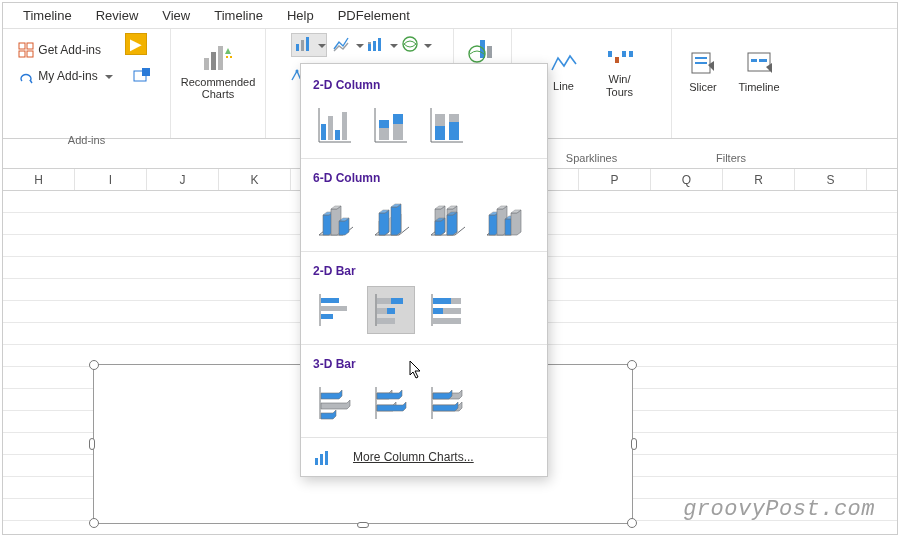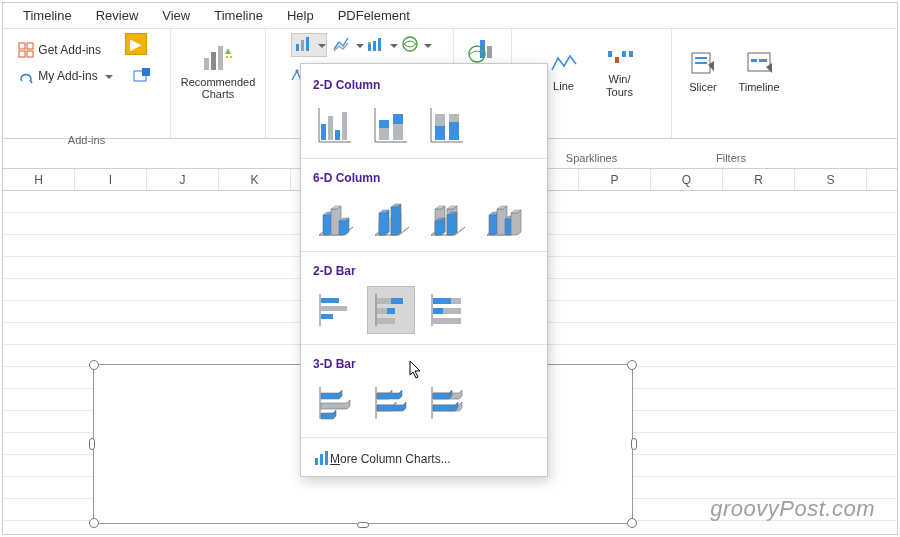--- a/index.html
+++ b/index.html
@@ -45,25 +45,25 @@
   .h-b{left:50%;bottom:-5px;transform:translateX(-50%);width:12px;height:6px;border-radius:3px;}
   .h-l{left:-5px;top:50%;transform:translateY(-50%);width:6px;height:12px;border-radius:3px;}
   .h-r{right:-5px;top:50%;transform:translateY(-50%);width:6px;height:12px;border-radius:3px;}
   
   .gallery{ position:absolute; left:297px; top:60px; width:248px; background:#fff; border:1px solid #c8c8c8; box-shadow:2px 4px 12px rgba(0,0,0,.2); padding:4px 0 0 0; z-index:50;}
   .gal-sec-label{ font-size:12px; font-weight:600; padding:10px 12px 6px 12px; color:#4c1d95;}
   .gal-row{ display:flex; gap:8px; padding:2px 10px 8px 10px;}
   .gal-item{ width:48px; height:48px; display:flex; align-items:center; justify-content:center; border:1px solid transparent;}
   .gal-item.hover{ background:#d6d6d6; border-color:#bcbcbc;}
   .gal-sep{ height:1px; background:#e3e3e3; margin:2px 0;}
-  .gal-foot{ display:flex; align-items:flex-end; gap:1px; padding:10px 12px; font-size:12px;}
+  .gal-foot{ display:flex; align-items:flex-start; gap:24px; padding:10px 12px; font-size:12px;text-decoration:underline;}
   .cursor{ position:absolute; width:12px; height:18px;}
   
   svg{overflow:visible;}
-  .watermark{position:absolute;right:22px;bottom:12px;font-family:Liberation Sans, sans-serif;font-style:italic;font-size:22px;color:#9f9f9f;z-index:60;letter-spacing:.5px;}
+  .watermark{position:absolute;right:22px;bottom:12px;font-family:Liberation Mono, monospace;font-style:italic;font-size:22px;color:#9f9f9f;z-index:60;letter-spacing:.5px;}
 </style>
 </head>
 <body>
 
 <div class="frame">
 
   <div class="tabs" id="tabs">
       <div class="tab">Timeline</div>
       <div class="tab">Review</div>
       <div class="tab">View</div>

